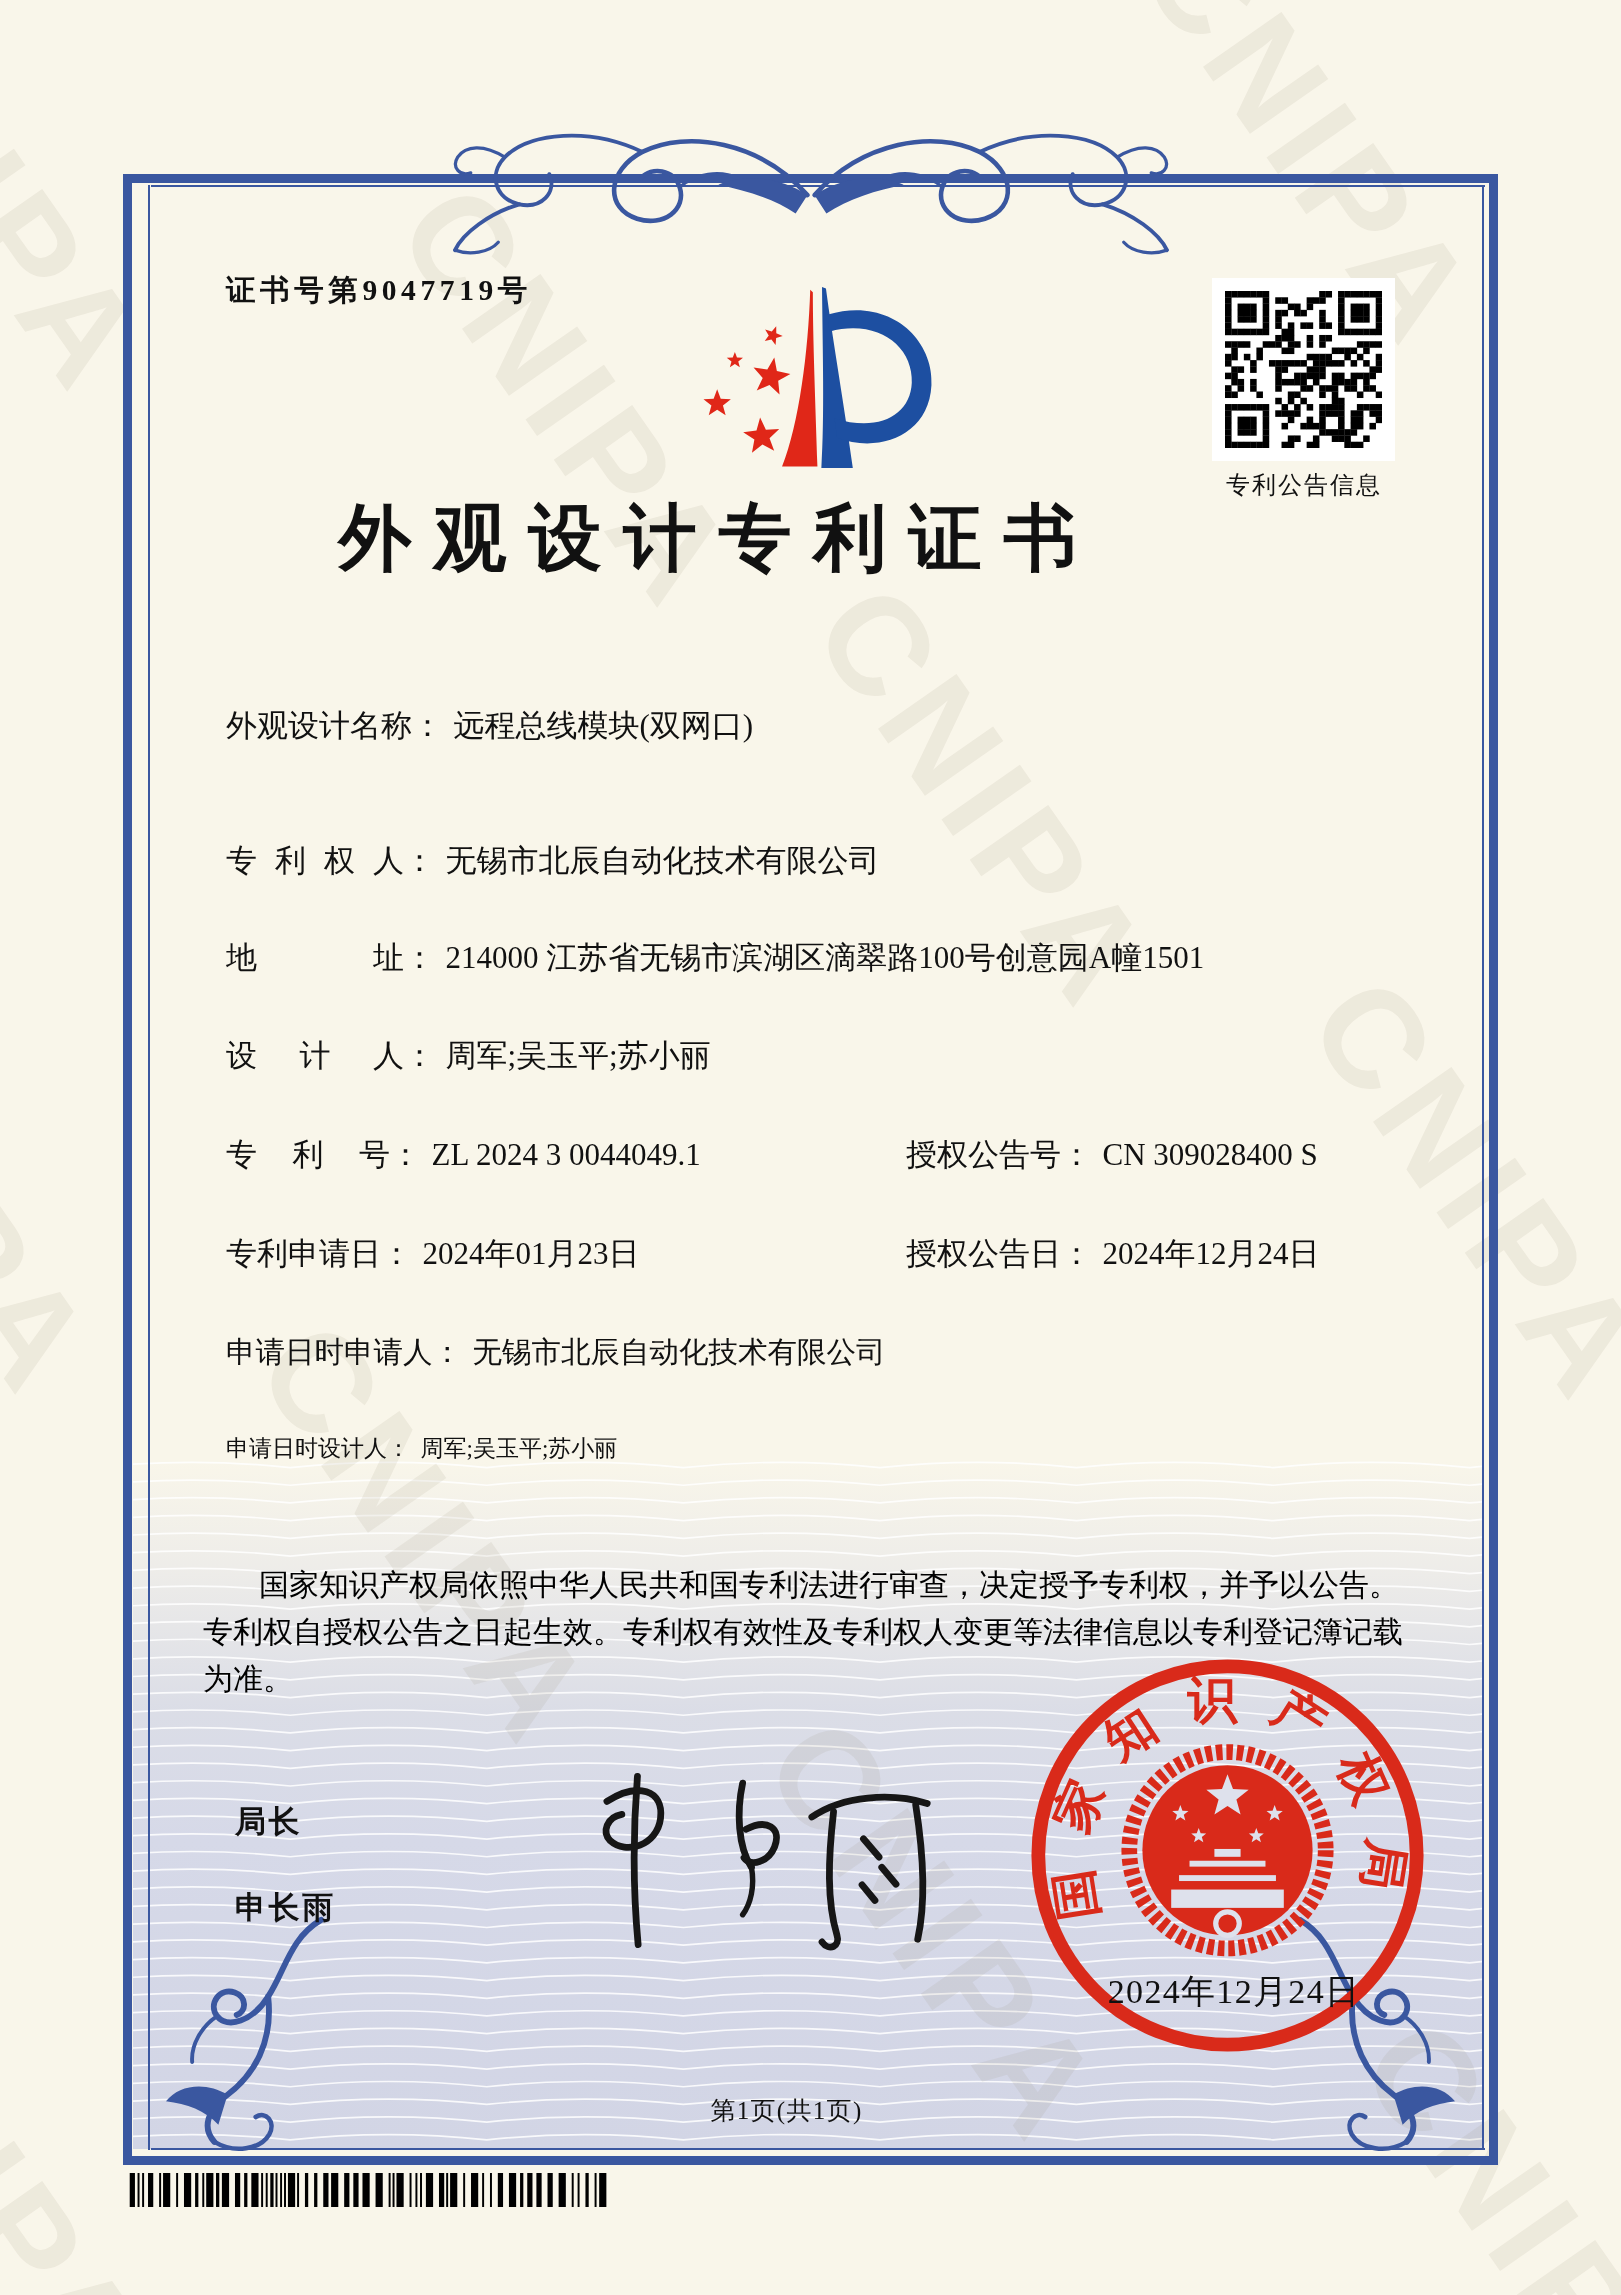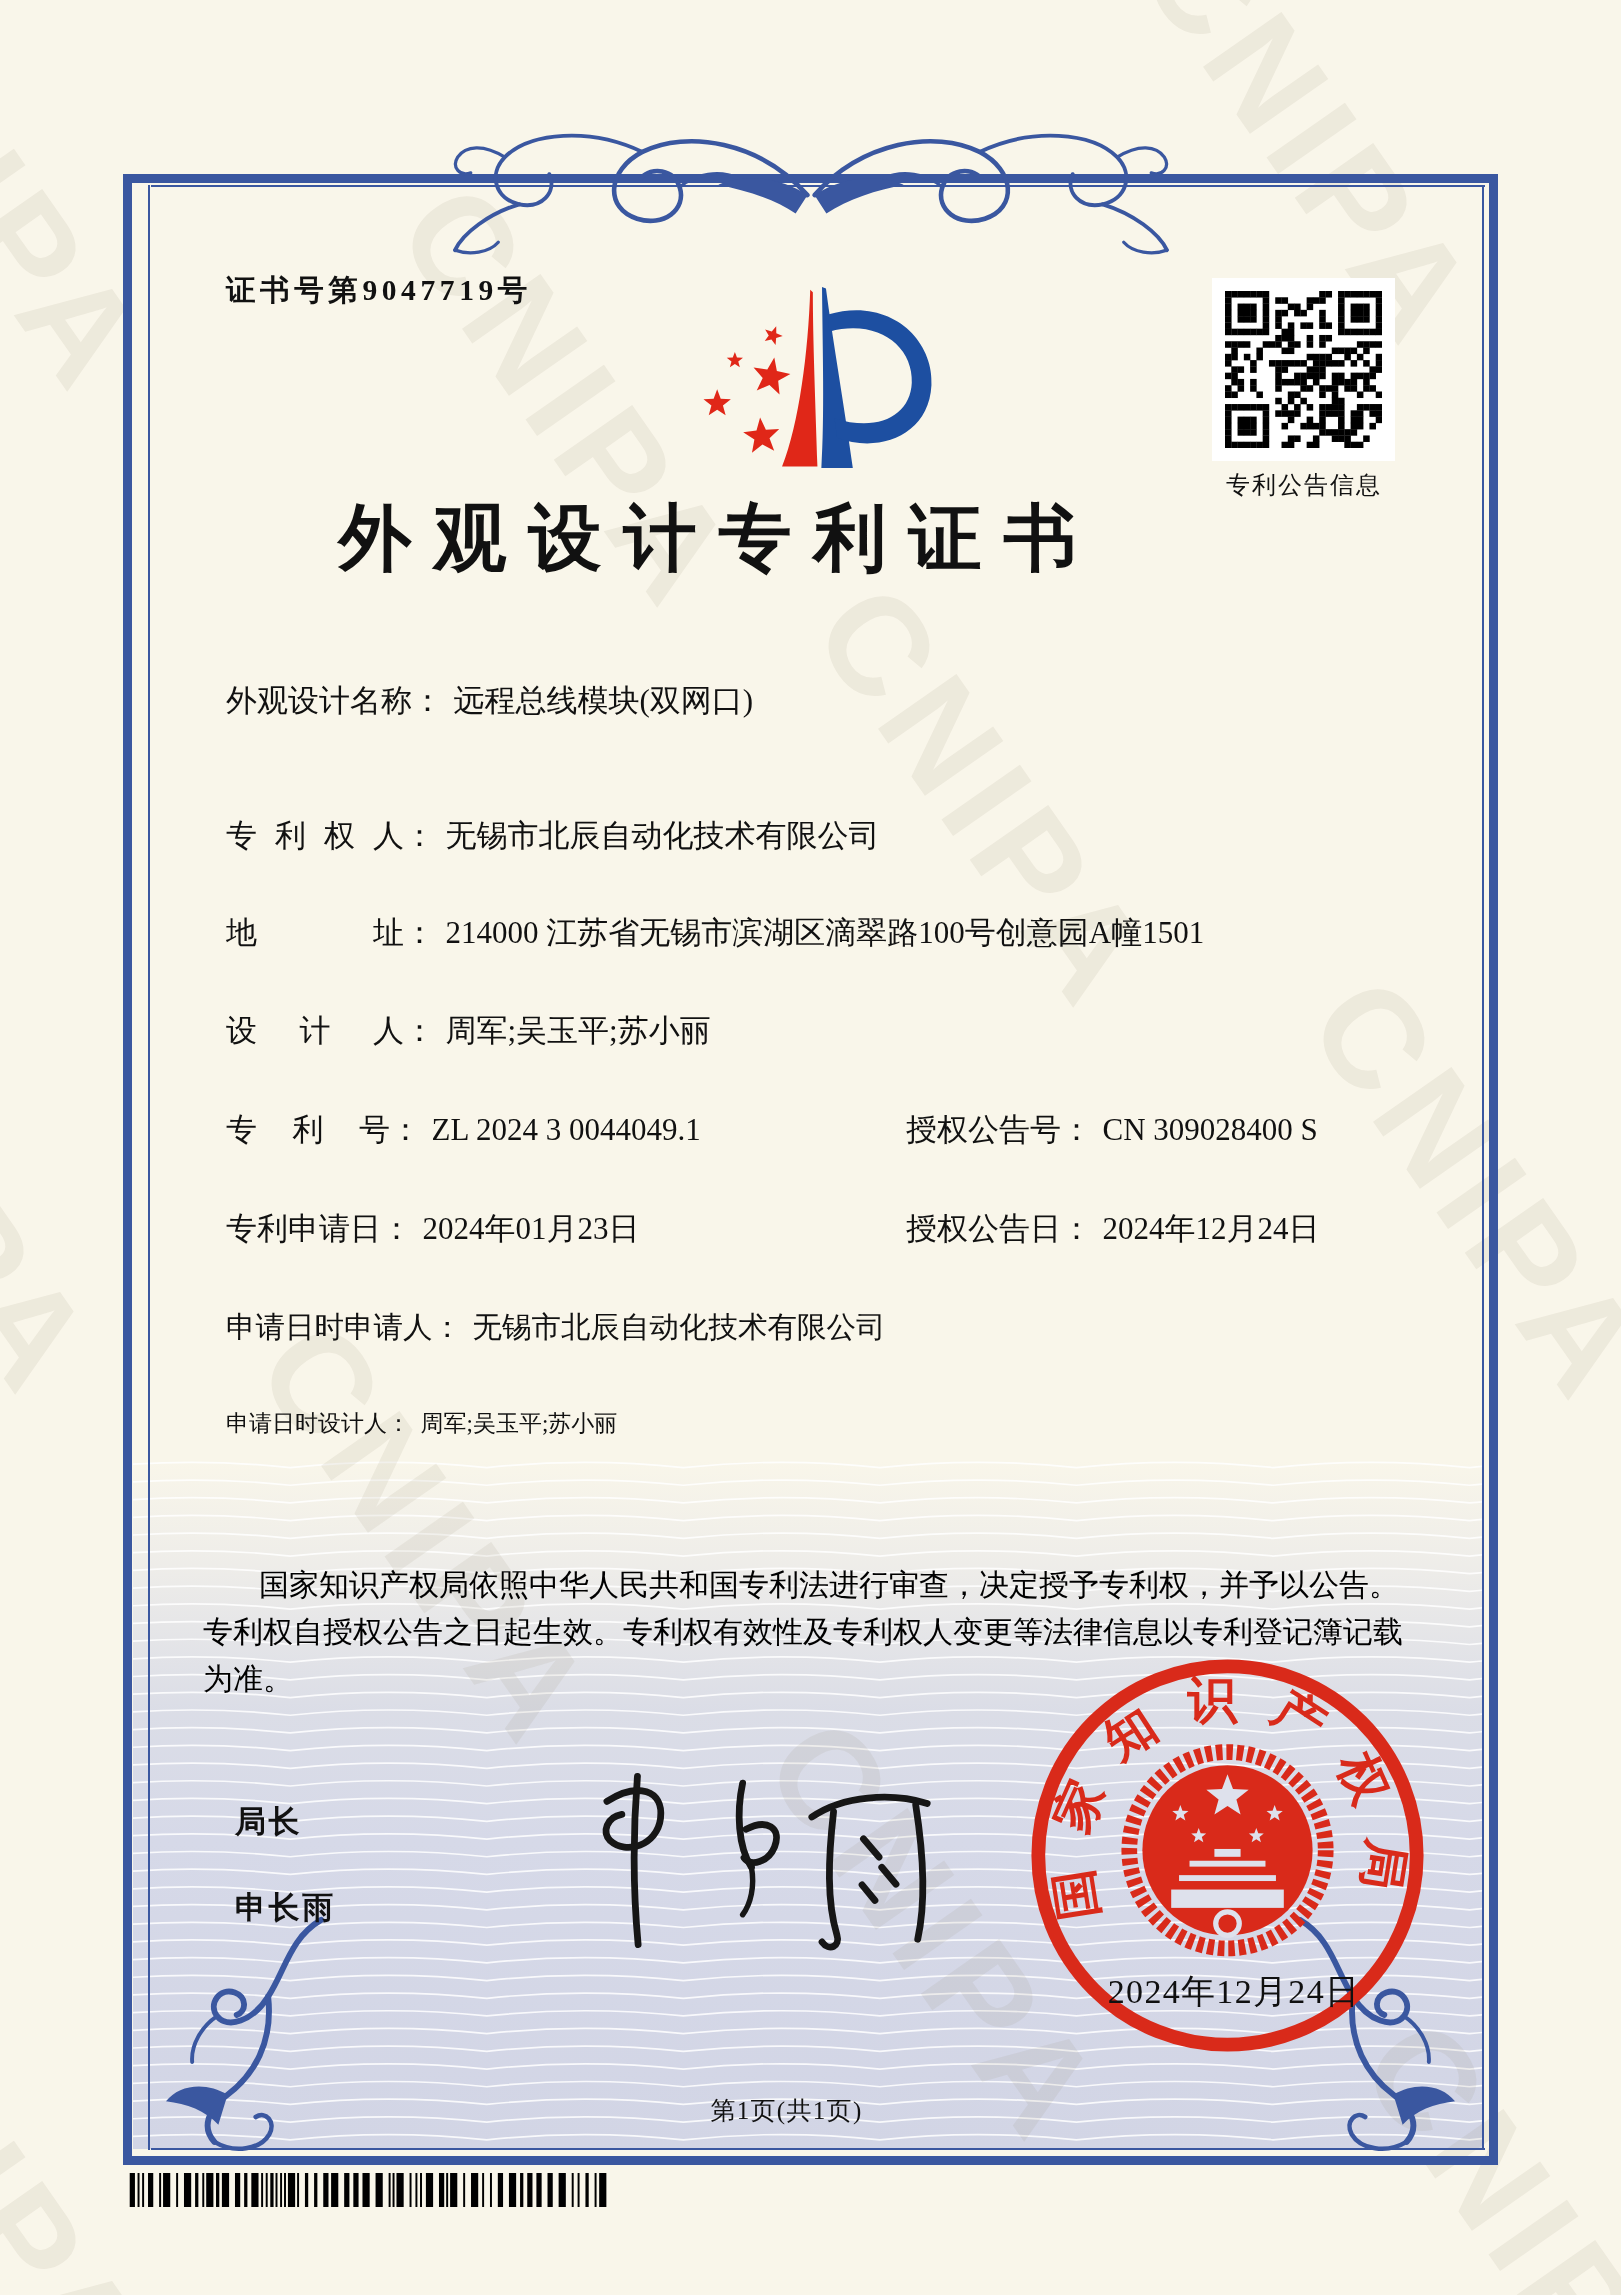--- a/index.html
+++ b/index.html
@@ -12,21 +12,21 @@
   .guilloche{position:absolute;left:133px;top:1461px;width:1351px;height:688px;z-index:0;
       background:linear-gradient(180deg,rgba(216,218,231,0) 0%,rgba(216,218,231,0.35) 16%,
       rgba(214,217,230,0.85) 36%,#d6d9e8 55%,#d2d5e5 100%);}
   .guilloche svg{position:absolute;left:0;top:0;}
   .txt{position:absolute;color:#111;z-index:4;}
   .cert-no{left:226px;top:271px;font-size:29.5px;letter-spacing:4.6px;font-weight:bold;}
   .title{left:0;top:490px;width:1437px;text-align:center;font-size:73px;font-weight:700;letter-spacing:22px;}
   .qrbox{position:absolute;left:1212px;top:278px;width:183px;height:183px;background:#fff;z-index:4;}
   .qrbox svg{position:absolute;left:13px;top:13px;}
   .qr-caption{left:1209px;top:469px;width:190px;text-align:center;font-size:24px;letter-spacing:2px;}
-  .row{position:absolute;left:226px;font-size:31px;white-space:nowrap;z-index:4;color:#111;}
+  .row{position:absolute;left:226px;font-size:31px;white-space:nowrap;z-index:4;color:#111;margin-top:25px;}
   .lblj{display:inline-block;width:178px;text-align:justify;text-align-last:justify;vertical-align:top;}
   .lblj3{display:inline-block;width:164px;text-align:justify;text-align-last:justify;vertical-align:top;}
   .val{margin-left:10.5px;}
   .pair2{position:absolute;left:680px;top:0;white-space:nowrap;}
   .legal{position:absolute;left:203px;top:1561px;width:1214px;font-size:30px;line-height:47px;
       color:#000000;z-index:4;}
   .legal .l1{text-indent:56px;}
   .officer{position:absolute;left:235px;font-size:31px;font-weight:600;color:#111;z-index:4;letter-spacing:2.6px;}
   .footer{left:0;top:2094px;width:1573px;text-align:center;font-size:25px;letter-spacing:1.3px;z-index:4;}
   .orn{position:absolute;z-index:3;}

